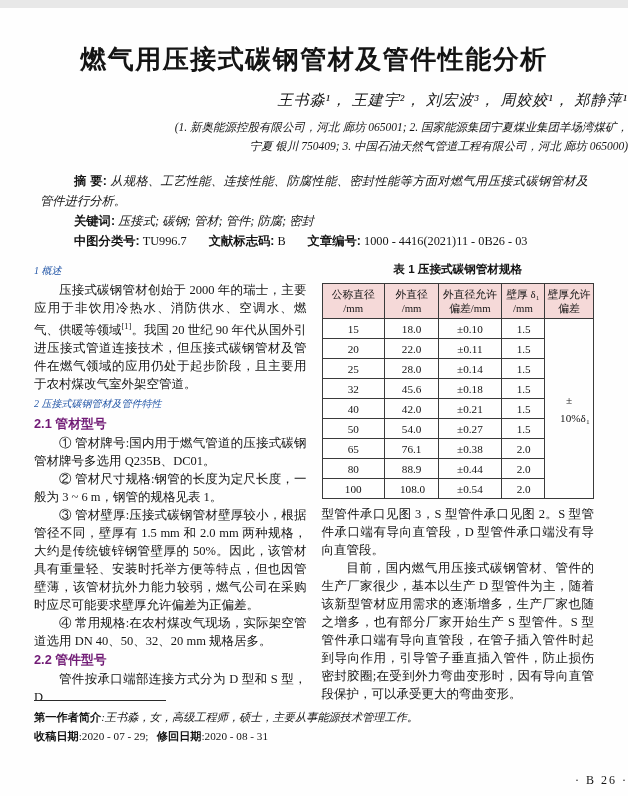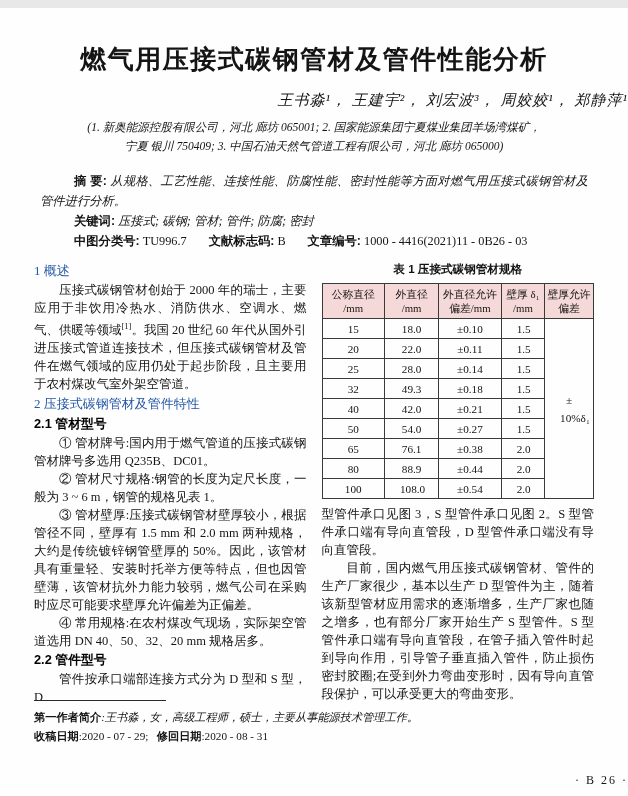--- a/index.html
+++ b/index.html
@@ -9,34 +9,34 @@
     background:#fefefe; color:#141414;
     font-family:"Liberation Serif","DejaVu Serif",serif;
   }
   .title {
     padding-top:34px; text-align:center;
     font-size:26px; font-weight:700; letter-spacing:1.5px;
   }
   .authors {
     margin-top:14px; text-align:right; font-size:15px; font-style:italic; letter-spacing:1px;
   }
-  .affils { margin-top:8px; text-align:center; font-size:11.5px; line-height:19px; font-style:italic; }
+  .affils { margin-top:8px; text-align:right; font-size:11.5px; line-height:19px; font-style:italic; }
 
   .meta { margin:15px 40px 0 40px; font-size:12.3px; line-height:20px; text-align:justify; }
   .meta p { text-indent:34px; }
   .lbl { font-weight:700; font-family:"Liberation Sans","DejaVu Sans",sans-serif; font-style:normal; }
   .kai { font-style:italic; }
   .meta .gap { display:inline-block; width:22px; }
   .doi-line { font-size:11px; text-indent:20px !important; }
 
   .columns { display:flex; gap:15px; margin:9px 34px 0 34px; }
   .col { flex:1; min-width:0; font-size:12.5px; line-height:18px; text-align:justify; }
   .col p.indent { text-indent:2em; }
-  .sec-h { color:#2558a8; font-size:13px; line-height:21px; font-weight:400; }
-  .sub-h { color:#000000; font-size:12.8px; line-height:20px; font-weight:700;
+  .sec-h { color:#2558a8; font-size:10px; line-height:21px; font-weight:400; font-style:italic; }
+  .sub-h { color:#701a75; font-size:12.8px; line-height:20px; font-weight:700;
            font-family:"Liberation Sans","DejaVu Sans",sans-serif; }
 
   .tbl-caption { text-align:center; font-weight:700; font-size:11.6px; margin-bottom:5px;
                  font-family:"Liberation Sans","DejaVu Sans",sans-serif; }
   table.spec { width:100%; border-collapse:collapse; font-size:11.2px; table-layout:fixed; }
   table.spec th, table.spec td { border:1px solid #3a3a3a; text-align:center; vertical-align:middle; }
   table.spec th {
     background:#f5d9d8; font-weight:400; padding:3px 0; line-height:14px; font-size:10.8px;
   }
   table.spec td { height:20px; padding:0 15px; }
@@ -66,21 +66,21 @@
   <div class="meta">
     <p><span class="lbl">摘  要:</span><span class="kai"> 从规格、工艺性能、连接性能、防腐性能、密封性能等方面对燃气用压接式碳钢管材及管件进行分析。</span></p>
     <p><span class="lbl">关键词:</span><span class="kai"> 压接式;  碳钢;  管材;  管件;  防腐;  密封</span></p>
     <p><span class="lbl">中图分类号:</span><span> TU996.7</span><span class="gap"></span><span class="lbl">文献标志码:</span><span> B</span><span class="gap"></span><span class="lbl">文章编号:</span><span> 1000 - 4416(2021)11 - 0B26 - 03</span></p>
   </div>
 
   <div class="columns">
 
     <div class="col">
       <div class="sec-h">1  概述</div>
-      <p class="indent"><span>压接式碳钢管材创始于 2000 年的瑞士，主要应用于非饮用冷热水、消防供水、空调水、燃气、供暖等领域</span><sup>[1]</sup><span>。我国 20 世纪 60 年代从国外引进压接式管道连接技术，但压接式碳钢管材及管件在燃气领域的应用仍处于起步阶段，且主要用于农村煤改气室外架空管道。</span></p>
+      <p class="indent"><span>压接式碳钢管材创始于 2000 年的瑞士，主要应用于非饮用冷热水、消防供水、空调水、燃气、供暖等领域</span><sup>[1]</sup><span>。我国 20 世纪 90 年代从国外引进压接式管道连接技术，但压接式碳钢管材及管件在燃气领域的应用仍处于起步阶段，且主要用于农村煤改气室外架空管道。</span></p>
       <div class="sec-h">2  压接式碳钢管材及管件特性</div>
       <div class="sub-h">2.1  管材型号</div>
       <p class="indent">①  管材牌号:国内用于燃气管道的压接式碳钢管材牌号多选用 Q235B、DC01。</p>
       <p class="indent">②  管材尺寸规格:钢管的长度为定尺长度，一般为 3 ~ 6 m，钢管的规格见表 1。</p>
       <p class="indent">③  管材壁厚:压接式碳钢管材壁厚较小，根据管径不同，壁厚有 1.5 mm 和 2.0 mm 两种规格，大约是传统镀锌钢管壁厚的 50%。因此，该管材具有重量轻、安装时托举方便等特点，但也因管壁薄，该管材抗外力能力较弱，燃气公司在采购时应尽可能要求壁厚允许偏差为正偏差。</p>
       <p class="indent">④  常用规格:在农村煤改气现场，实际架空管道选用 DN 40、50、32、20 mm 规格居多。</p>
       <div class="sub-h">2.2  管件型号</div>
       <p class="indent">管件按承口端部连接方式分为 D 型和 S 型，D</p>
     </div>
 
@@ -133,21 +133,21 @@
               <td>1.5</td>
             </tr>
           <tr>
               <td>25</td>
               <td>28.0</td>
               <td>±0.14</td>
               <td>1.5</td>
             </tr>
           <tr>
               <td>32</td>
-              <td>49.3</td>
+              <td>45.6</td>
               <td>±0.18</td>
               <td>1.5</td>
             </tr>
           <tr>
               <td>40</td>
               <td>42.0</td>
               <td>±0.21</td>
               <td>1.5</td>
             </tr>
           <tr>

